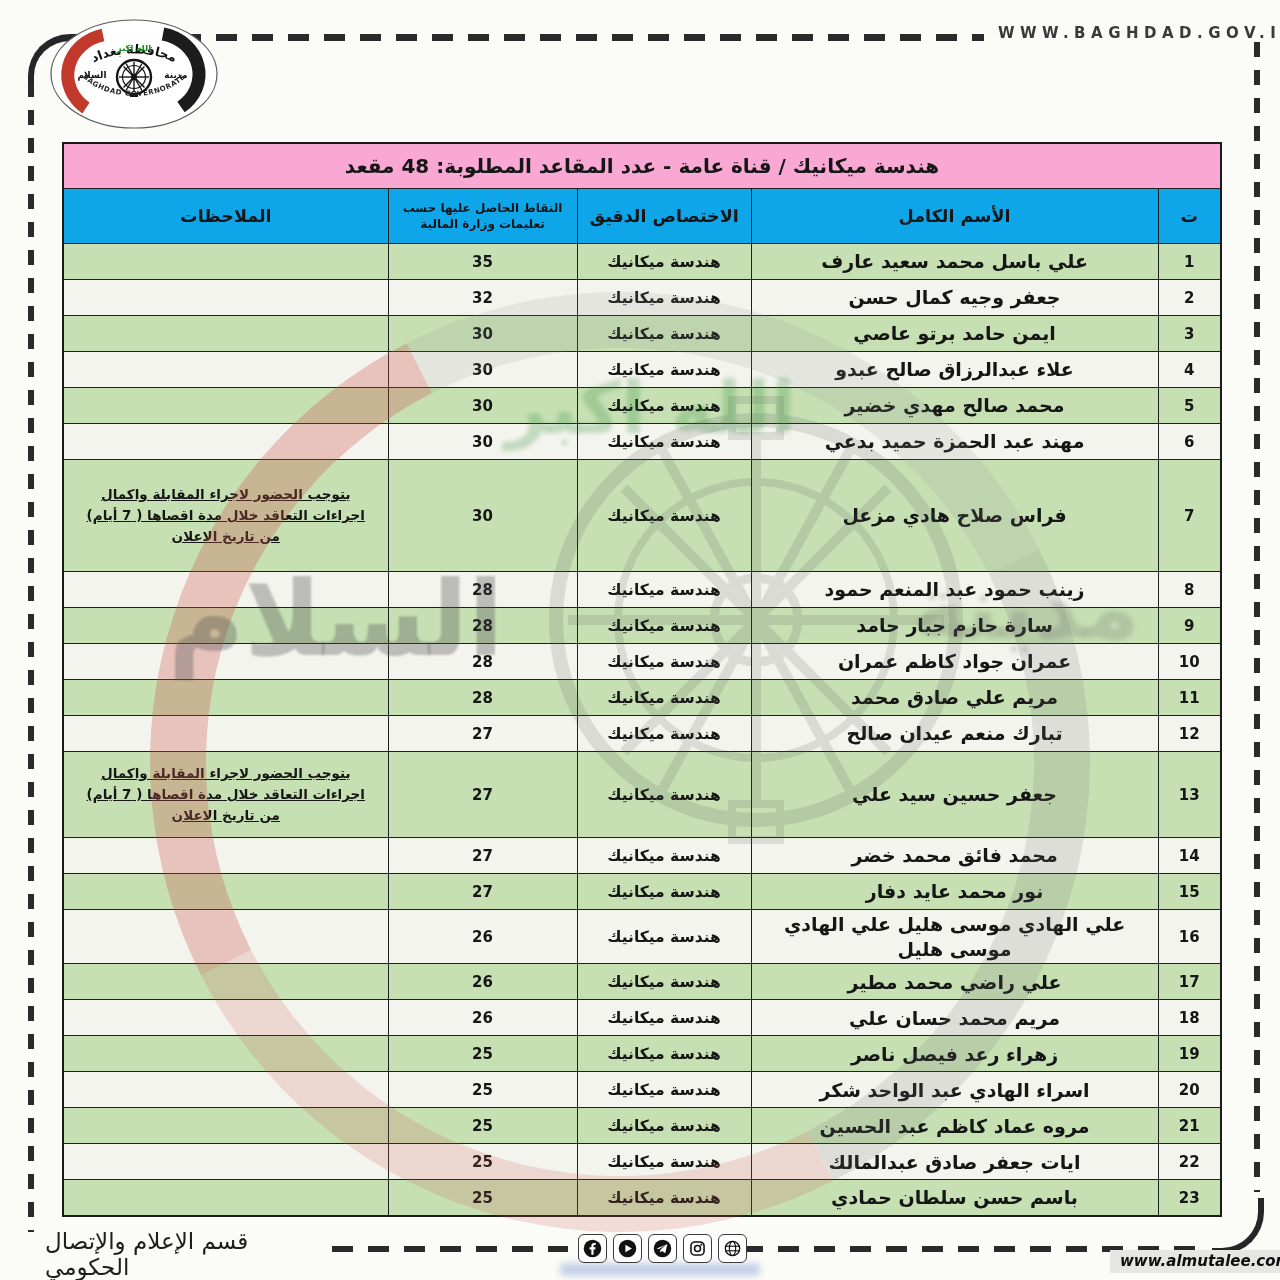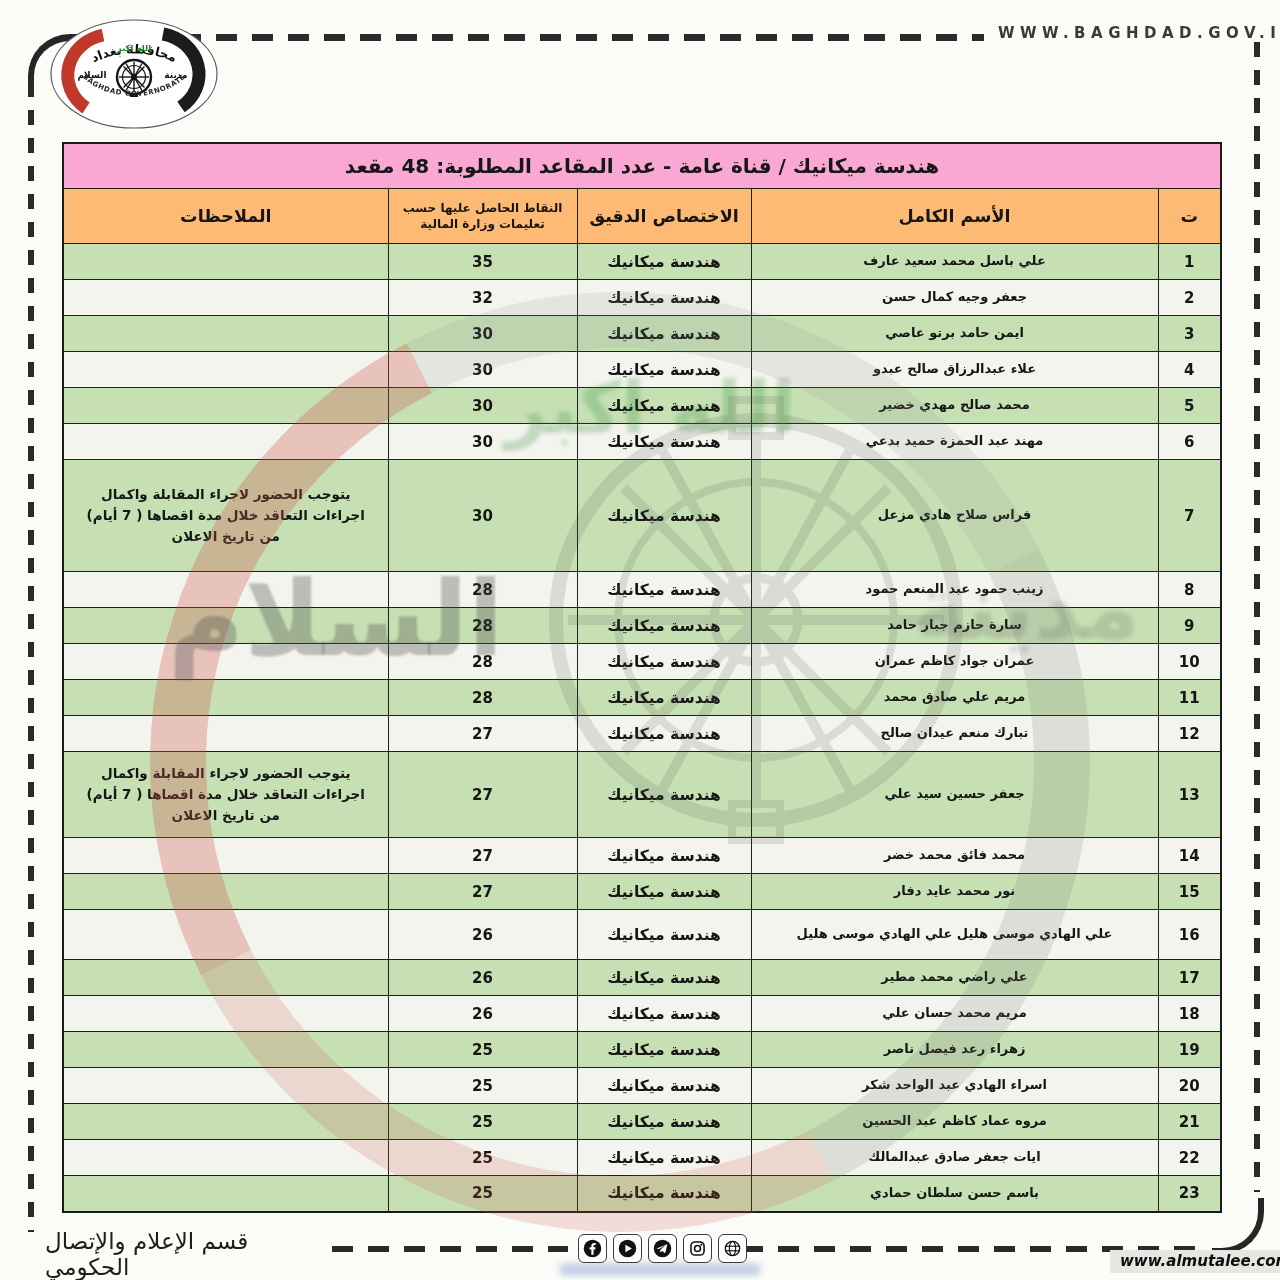--- a/index.html
+++ b/index.html
@@ -27,33 +27,33 @@
     letter-spacing:5.5px;color:#3a3a3a;white-space:nowrap;}
   
   .logo{position:absolute;left:46px;top:18px;width:172px;height:114px;}
   
   .sheet{position:absolute;left:62px;top:142px;z-index:2;}
   table{border-collapse:collapse;table-layout:fixed;width:1158px;direction:rtl;}
   th,td{border:1.8px solid #1f1f1f;text-align:center;vertical-align:middle;
     font-weight:bold;color:#161616;padding:2px 6px;overflow:hidden;}
   table{border:2.5px solid #1b1b1b;}
   .title-cell{background:#f9a8d4;height:40px;font-size:20px;}
-  .head-row th{background:#fdba74;height:50px;font-size:17.5px;}
+  .head-row th{background:#0ea5e9;height:50px;font-size:17.5px;}
   .head-row th.pts{font-size:12px;line-height:1.35;margin-left:42px;}
   tbody tr{height:36px;}
   tbody tr:nth-child(odd){background:#c6e0b4;}
   tbody tr:nth-child(even){background:#f4f4ee;}
   tbody tr:nth-child(7){height:112px;}
   tbody tr:nth-child(13){height:86px;}
   tbody tr:nth-child(16){height:50px;}
   td.c-idx{font-size:15px;}
-  td.c-name{font-size:13px;line-height:1.3;}
+  td.c-name{font-size:19px;line-height:1.3;}
   td.c-spec{font-size:15.5px;}
   td.c-pts{font-size:15px;}
-  td.c-note{font-size:13.5px;line-height:1.55;padding:4px 10px;}
+  td.c-note{font-size:13.5px;line-height:1.55;padding:4px 10px;text-decoration:underline;}
   
   .watermark{position:absolute;inset:0;z-index:6;pointer-events:none;}
   .wm-ring{position:absolute;left:150px;top:292px;width:828px;height:828px;border-radius:50%;
     border:56px solid transparent;
     border-left-color:rgba(201,84,74,.30);border-bottom-color:rgba(201,84,74,.18);
     border-top-color:rgba(145,152,143,.15);border-right-color:rgba(118,118,118,.16);
     transform:rotate(18deg);}
   .wm-emblem{position:absolute;left:528px;top:392px;width:456px;height:456px;opacity:.15;}
   .wm-text{position:absolute;font-weight:bold;white-space:nowrap;}
   .wm-green{left:505px;top:366px;font-size:72px;color:rgba(46,140,52,.25);filter:blur(2px);}

